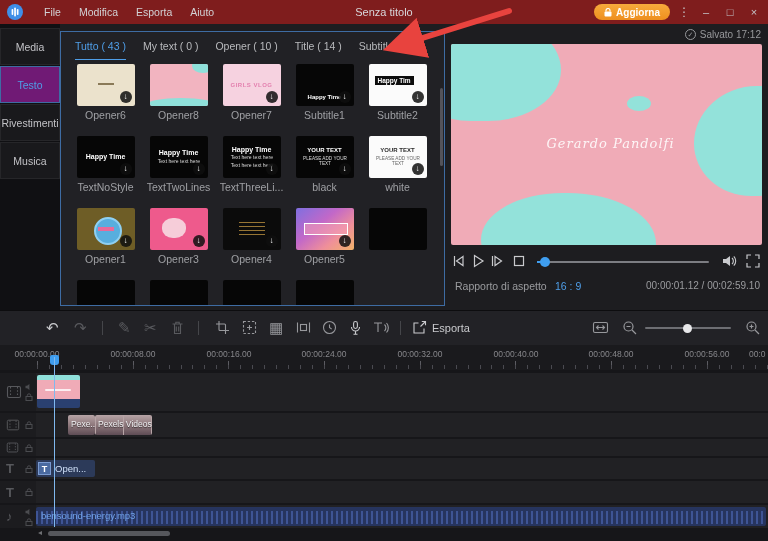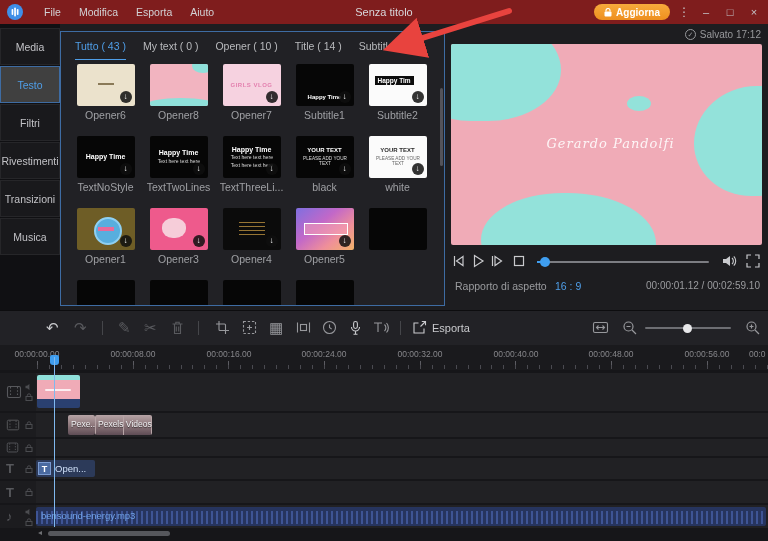--- a/index.html
+++ b/index.html
@@ -20,21 +20,21 @@
              background:linear-gradient(#f7aa3c,#ee8f1e); border-radius:9px; color:#fff;
              font-size:10px; font-weight:bold; }
   .winbtn { font-size:11px; color:#c4c4c8; width:16px; text-align:center; }
   .kebab { font-size:12px; color:#c4c4c8; }
 
   
   .sidebar { position:absolute; left:0; top:24px; width:60px; height:286px; background:#101013; padding-top:4px; }
   .side-item { height:37px; margin:0 0 1px 0; background:#19191c; border:1px solid #262629;
                display:flex; align-items:center; justify-content:center;
                font-size:10.5px; color:#c2c2c6; }
-  .side-item.active { background:#404040; color:#4f9ee8; border-color:#3e6ca3; }
+  .side-item.active { background:#701a75; color:#4f9ee8; border-color:#3e6ca3; }
 
   
   .library { position:absolute; left:60px; top:31px; width:385px; height:275px;
              background:#212125; border:1px solid #3e6ca3; overflow:hidden; }
   .tabs { display:flex; gap:17px; padding:8px 0 0 14px; height:28px; }
   .tab { font-size:10.5px; color:#b9babd; padding-bottom:3px; }
   .tab.active { color:#4f9ee8; border-bottom:1px solid #4f9ee8; }
   .grid { position:absolute; left:8px; top:32px; width:370px; display:grid;
           grid-template-columns:repeat(5,73px); row-gap:15px; }
   .cell { display:flex; flex-direction:column; align-items:center; }
@@ -194,23 +194,21 @@
       <span class="kebab">⋮</span>
       <span class="winbtn">–</span>
       <span class="winbtn">□</span>
       <span class="winbtn">×</span>
     </div>
   </div>
 
   <div class="sidebar">
     <div class="side-item">Media</div>
     <div class="side-item active">Testo</div>
-    <div class="side-item">Filtri</div>
     <div class="side-item">Rivestimenti</div>
-    <div class="side-item">Transizioni</div>
     <div class="side-item">Musica</div>
   </div>
 
   <div class="library">
     <div class="tabs">
       <span class="tab active">Tutto ( 43 )</span>
       <span class="tab">My text ( 0 )</span>
       <span class="tab">Opener ( 10 )</span>
       <span class="tab">Title ( 14 )</span>
       <span class="tab">Subtitle ( 19 )</span>

